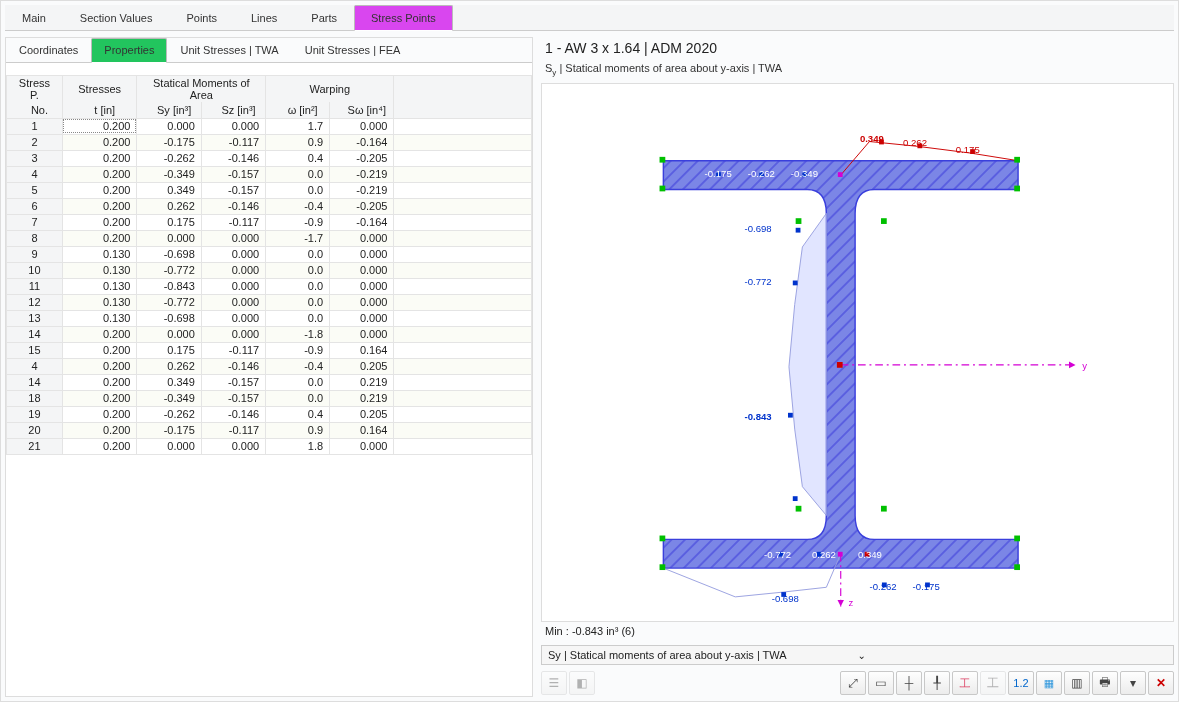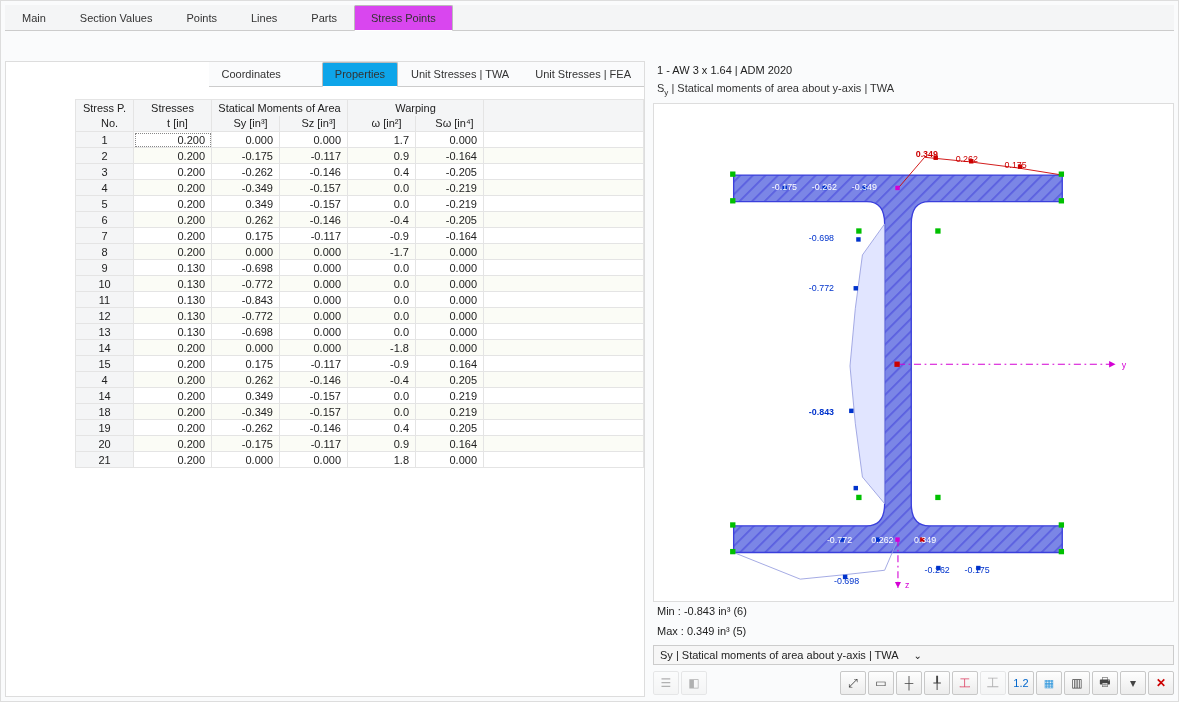--- a/index.html
+++ b/index.html
@@ -1,46 +1,46 @@
 <!DOCTYPE html>
 <html><head>
 <meta charset="utf-8">
 <style>
   * { box-sizing: border-box; margin: 0; padding: 0; font-family: 'Segoe UI', Arial, sans-serif; font-size: 11px; }
   body { background: #f0f0f0; width: 1179px; height: 702px; overflow: hidden; }
-  .app { display: flex; flex-direction: column; height: 100%; padding: 4px; background: #fafbfc; border: 1px solid #ddd; gap: 24px; }
+  .app { display: flex; flex-direction: column; height: 100%; padding: 4px; background: #fafbfc; border: 1px solid #ddd; }
 
   
   .tab-row { display: flex; border-bottom: 1px solid #ccc; background: #f4f5f6; }
   .tab { padding: 6px 16px; cursor: pointer; border: 1px solid transparent; border-bottom: none; color: #333; }
   .tab.active { background: #d946ef; border-color: #bbb; border-top: 1px solid #bbb; border-bottom: 1px solid #fff; margin-bottom: -1px; border-radius: 2px 2px 0 0; }
 
   .body-row { display: flex; flex: 1; gap: 8px; padding-top: 6px; min-height: 0; }
 
   
-  .left-panel { width: 640px; display: flex; flex-direction: column; background: #fff; border: 1px solid #ddd; align-items: flex-end; }
+  .left-panel { width: 528px; display: flex; flex-direction: column; background: #fff; border: 1px solid #ddd; }
   .subtab-row { display: flex; border-bottom: 1px solid #ccc; background: #fafbfc; }
   .subtab { padding: 5px 12px; cursor: pointer; border: 1px solid transparent; color: #333; }
-  .subtab.active { background: #0ea5e9; border: 1px solid #bbb; border-bottom-color: #fff; margin-bottom: -1px; border-radius: 2px 2px 0 0; margin-left: 28px; }
+  .subtab.active { background: #22c55e; border: 1px solid #bbb; border-bottom-color: #fff; margin-bottom: -1px; border-radius: 2px 2px 0 0; }
 
   .grid-wrap { flex: 1; overflow: auto; background: #fff; }
   table.grid { border-collapse: collapse; width: 100%; margin-top: 12px; }
   .grid th, .grid td { border: 1px solid #e4e4e4; padding: 1px 6px; height: 16px; font-size: 11px; color: #222; }
   .grid th { background: #f4f5f6; font-weight: normal; text-align: center; }
   .grid th.group { border-bottom: none; }
   .grid th.sub { border-top: none; padding-left: 16px; }
   .grid td { text-align: right; }
   .grid td.rowno { background: #f4f5f6; text-align: center; }
   .grid tr:nth-child(even) td:not(.rowno) { background: #fbfcf6; }
   .grid tr.sel td:not(.rowno) { background: #fff; }
   .grid td.editing { outline: 1px dotted #888; outline-offset: -2px; }
 
   
   .right-panel { flex: 1; display: flex; flex-direction: column; min-width: 0; }
-  .viewer-header { font-size: 11px; color: #222; padding: 2px 4px; line-height: 1.3; }
+  .viewer-header { font-size: 14px; color: #222; padding: 2px 4px; line-height: 1.3; }
   .viewer-sub { font-size: 11px; color: #333; }
   .viewer-sub sub { font-size: 8px; }
   .viewer-canvas { flex: 1; background: #fff; border: 1px solid #ddd; position: relative; overflow: hidden; margin-top: 2px; }
 
   .minmax { font-size: 11px; color: #222; padding: 2px 4px; line-height: 1.4; }
 
   .dropdown { display: flex; align-items: center; background: #f6f6f6; border: 1px solid #ccc; padding: 3px 6px; margin: 4px 0 4px 0; cursor: pointer; }
   .dropdown span { flex: 1; color: #222; }
   .chev { font-size: 10px; color: #666; }
 
@@ -396,21 +396,20 @@
           <text x="210" y="494" class="lbl white">0.262</text>
           <text x="258" y="494" class="lbl white">0.349</text>
 
           <text x="168" y="540" class="lbl blue">-0.698</text>
           <text x="270" y="528" class="lbl blue">-0.262</text>
           <text x="315" y="528" class="lbl blue">-0.175</text>
         </svg>
       </div>
 
       <div class="minmax">Min : -0.843 in³ (6)</div>
-      <div class="minmax">Max :  0.349 in³ (5)</div>
 
       <div class="dropdown">
         <span>Sy | Statical moments of area about y-axis | TWA</span>
         <span class="chev">⌄</span>
       </div>
 
       <div class="toolbar">
         <div class="btn disabled">☰</div>
         <div class="btn disabled">◧</div>
         <div class="spacer"></div>

